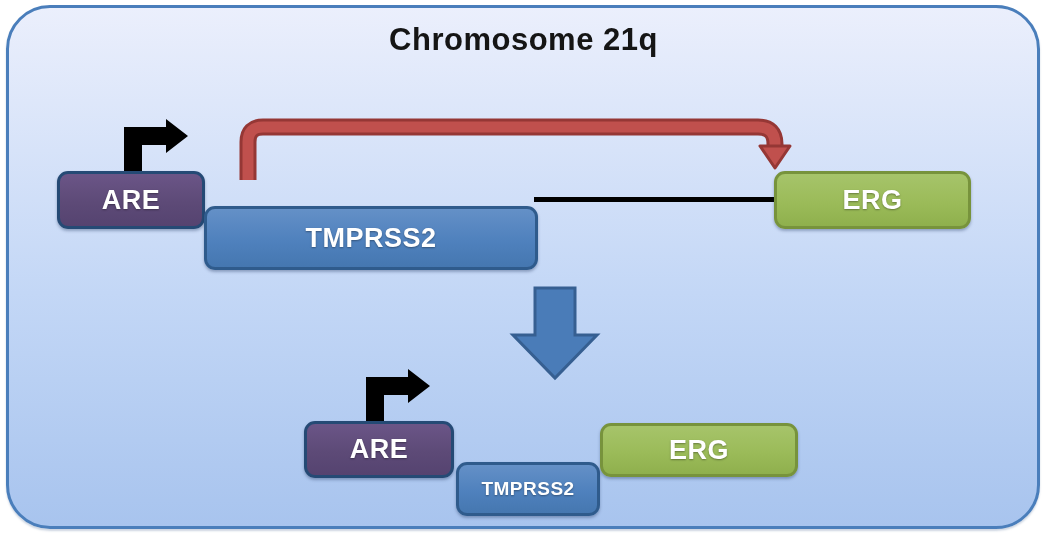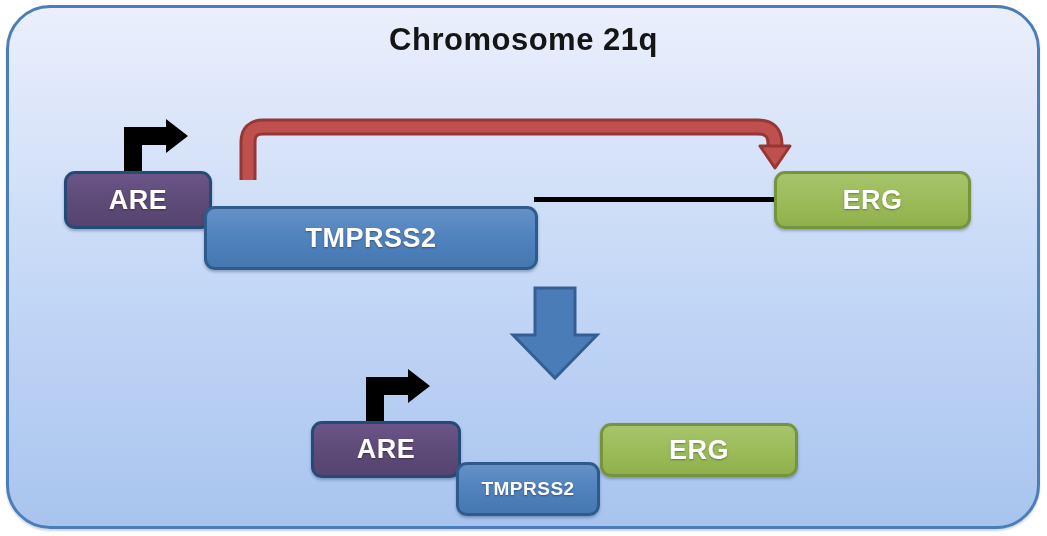--- a/index.html
+++ b/index.html
@@ -48,21 +48,20 @@
     color: #ffffff;
     font-weight: bold;
     font-size: 27px;
     letter-spacing: 0.5px;
     text-shadow: 0 1px 2px rgba(0,0,0,0.35);
     box-shadow: 0 2px 3px rgba(30,50,90,0.35);
   }
   .box-are {
     background: linear-gradient(180deg, #6b5587 0%, var(--are-fill, #5d4a77) 55%, #554370 100%);
     border: 3px solid var(--are-border, #254a75);
-    margin-left: 7px;
   }
   .box-tmprss2 {
     background: linear-gradient(180deg, #6490c7 0%, var(--tmprss2-fill, #4f81bd) 55%, #4577b0 100%);
     border: 3px solid var(--tmprss2-border, #2f5b8c);
     margin-top: 39px;
   }
   .box-erg {
     background: linear-gradient(180deg, #a6c46a 0%, var(--erg-fill, #9bbb59) 55%, #8fb04d 100%);
     border: 3px solid var(--erg-border, #77933c);
   }

